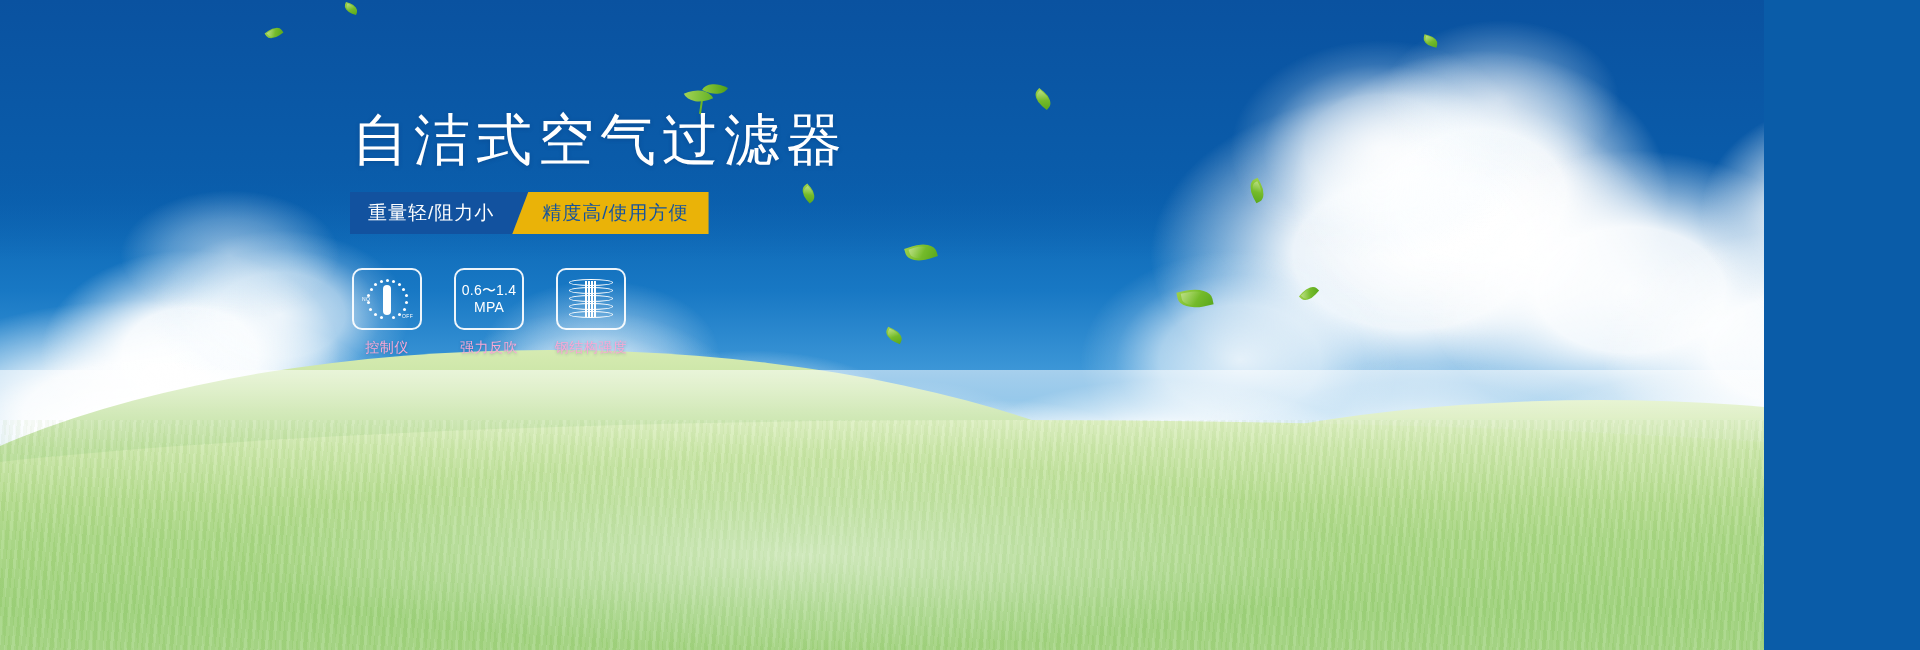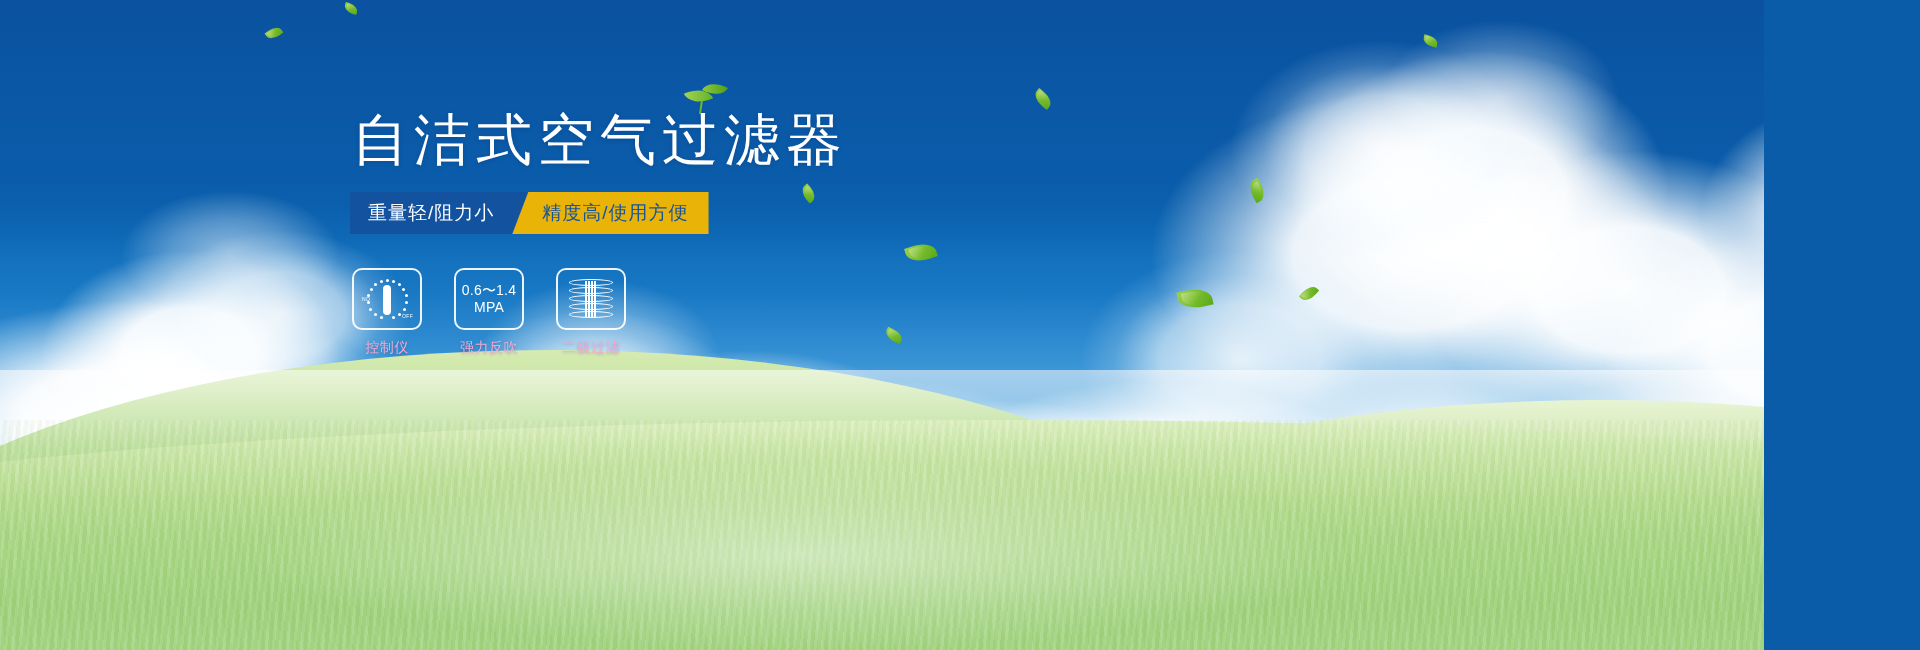--- a/index.html
+++ b/index.html
@@ -313,20 +313,20 @@
         <div class="fbox">
           <div class="coil">
             <div class="core"></div>
             <div class="ring" style="top:2px;"></div>
             <div class="ring" style="top:10px;"></div>
             <div class="ring" style="top:18px;"></div>
             <div class="ring" style="top:26px;"></div>
             <div class="ring" style="top:34px;"></div>
           </div>
         </div>
-        <div class="fcap">二级过滤</div>
+        <div class="fcap">钢结构强度</div>
       </div>
 
 
 
     </div>
   </div>
 </div>
 
 </body></html>

